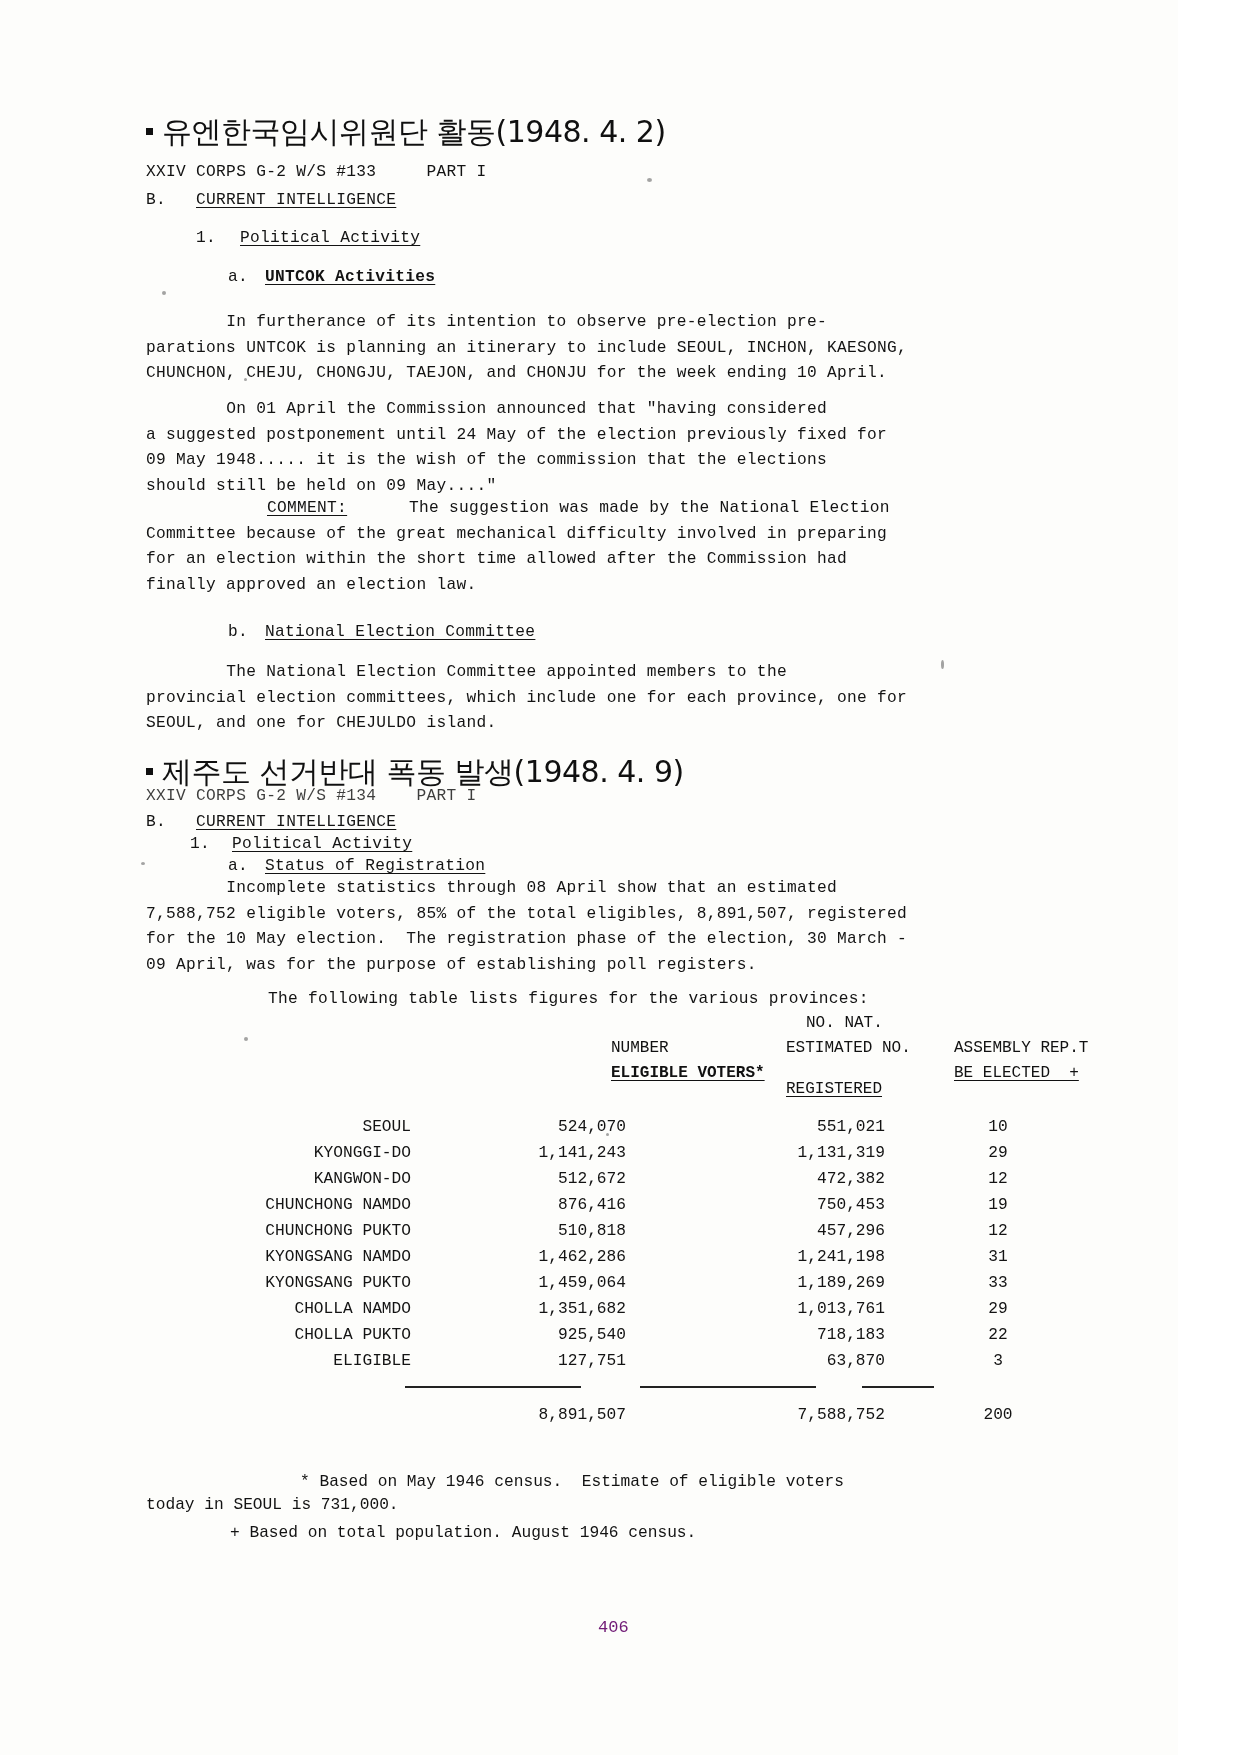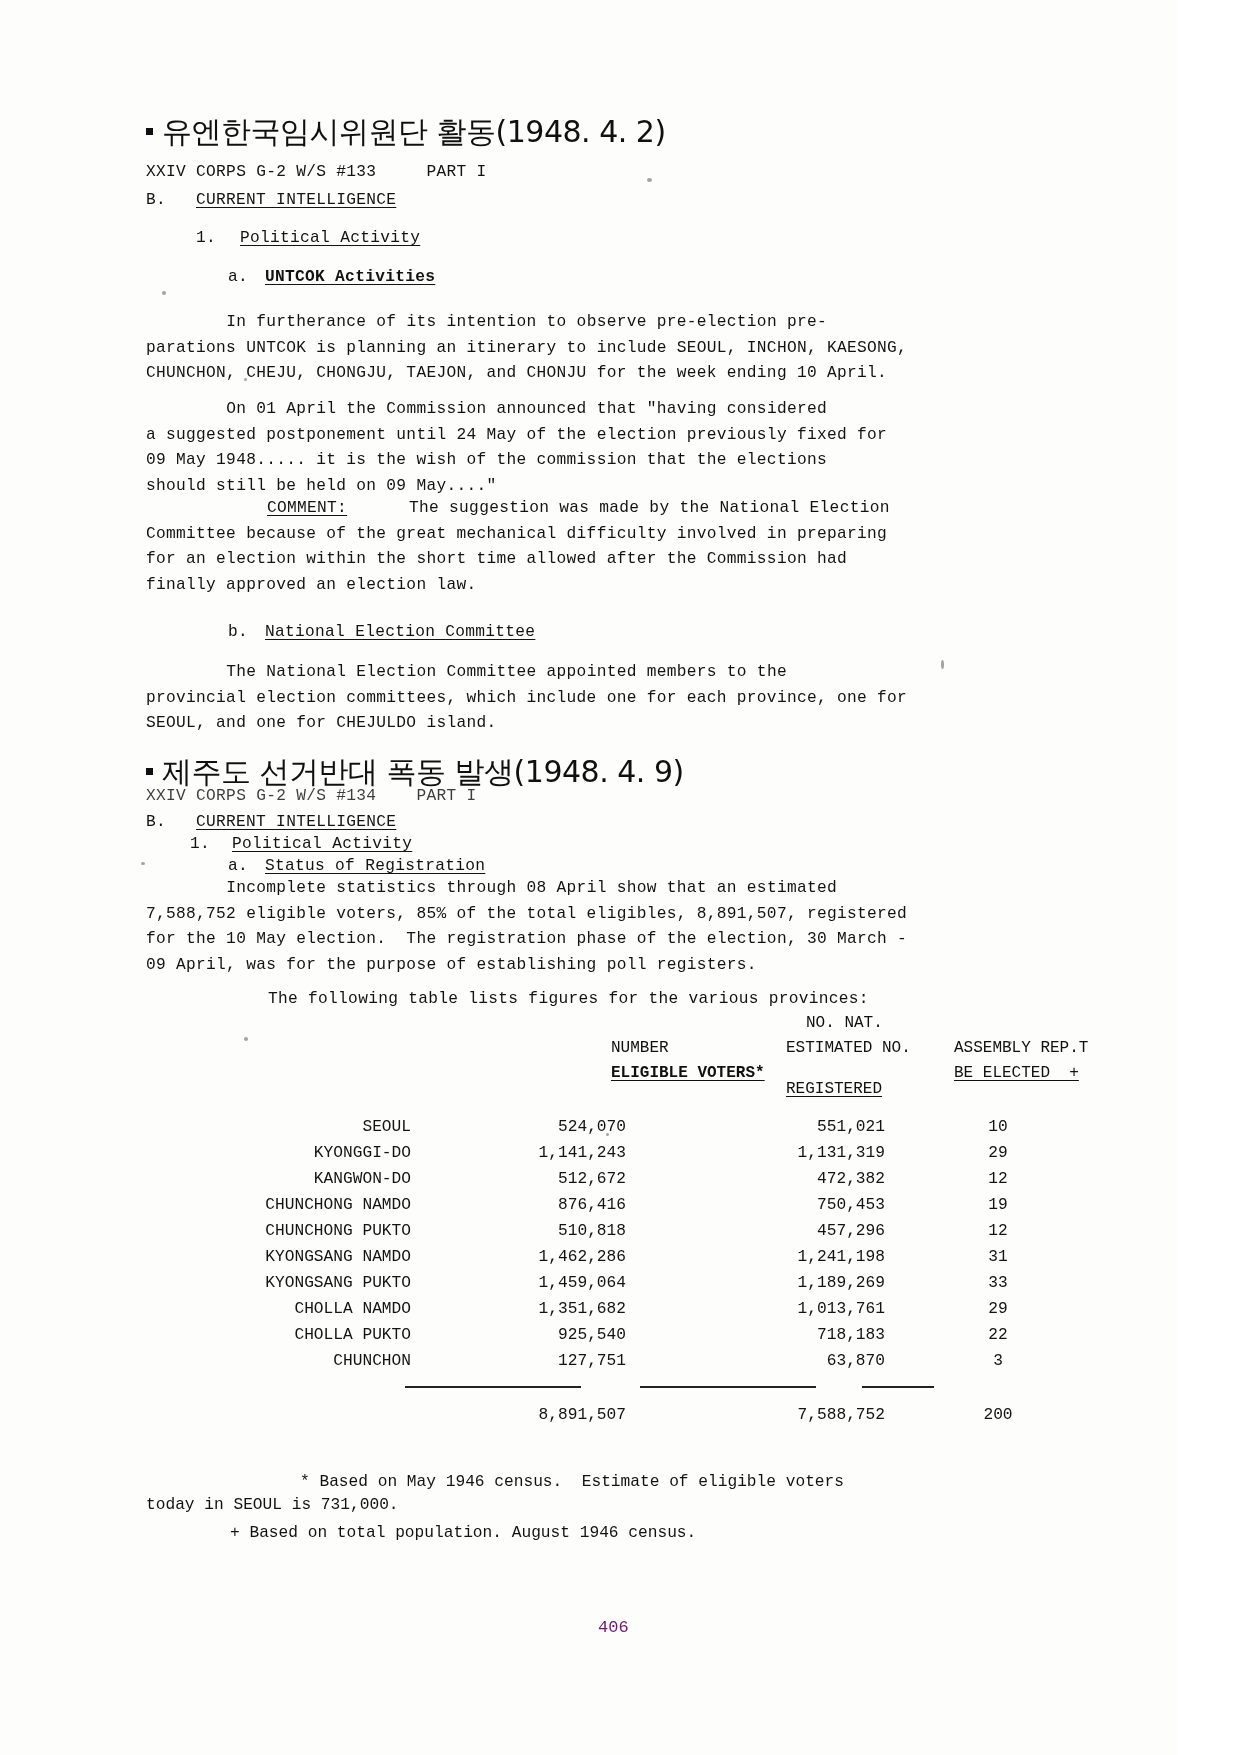--- a/index.html
+++ b/index.html
@@ -231,21 +231,21 @@
         <td class="c-reg">1,013,761</td>
         <td class="c-seats">29</td>
       </tr>
       <tr>
         <td class="c-prov">CHOLLA PUKTO</td>
         <td class="c-elig">925,540</td>
         <td class="c-reg">718,183</td>
         <td class="c-seats">22</td>
       </tr>
       <tr>
-        <td class="c-prov">CHUNCHON</td>
+        <td class="c-prov">ELIGIBLE</td>
         <td class="c-elig">127,751</td>
         <td class="c-reg">63,870</td>
         <td class="c-seats">3</td>
       </tr>
     </tbody>
   </table>
 
   <div class="rule" style="left:405px; top:1386px; width:176px;"></div>
   <div class="rule" style="left:640px; top:1386px; width:176px;"></div>
   <div class="rule" style="left:862px; top:1386px; width:72px;"></div>

